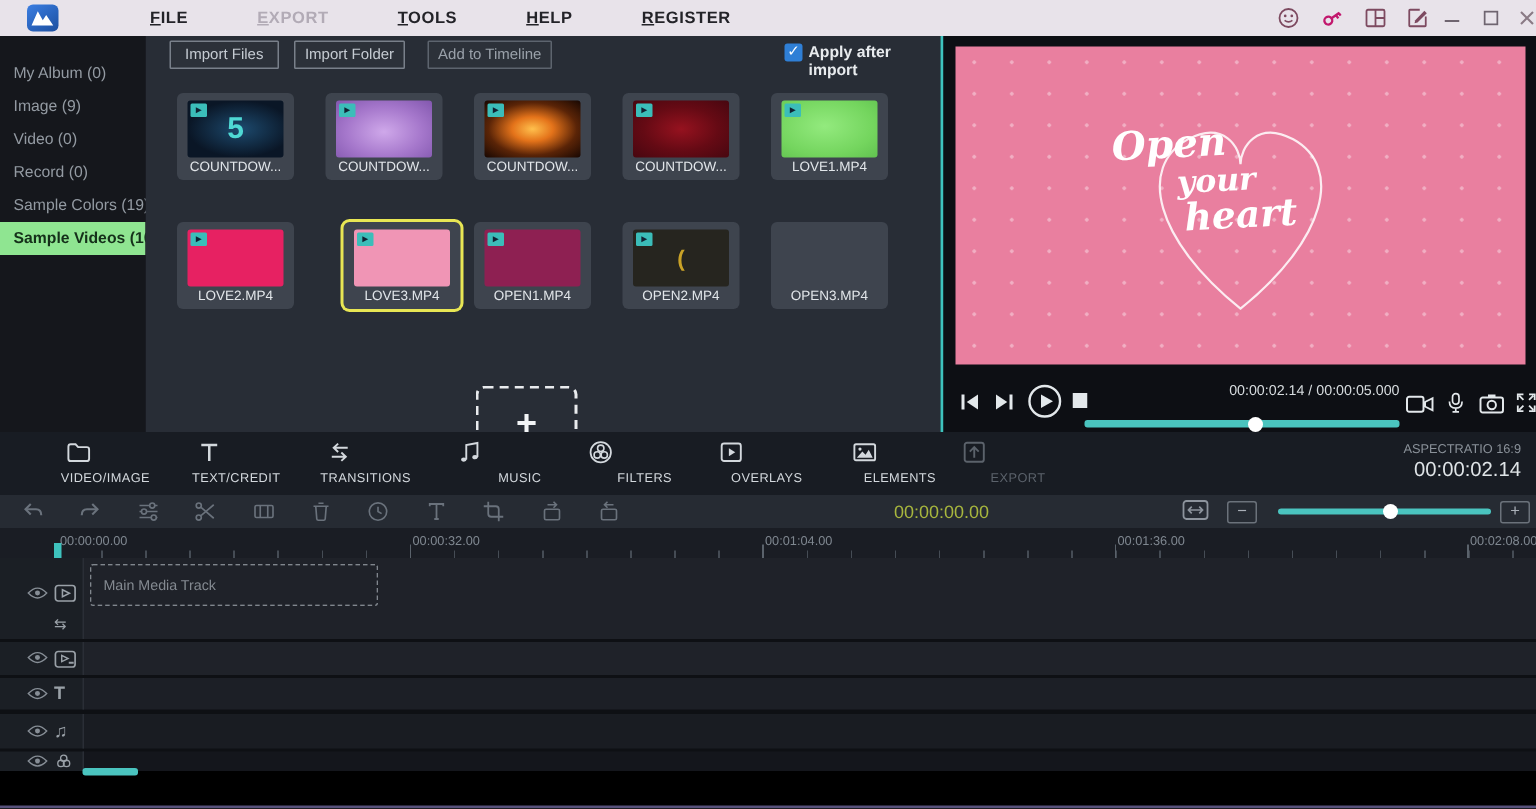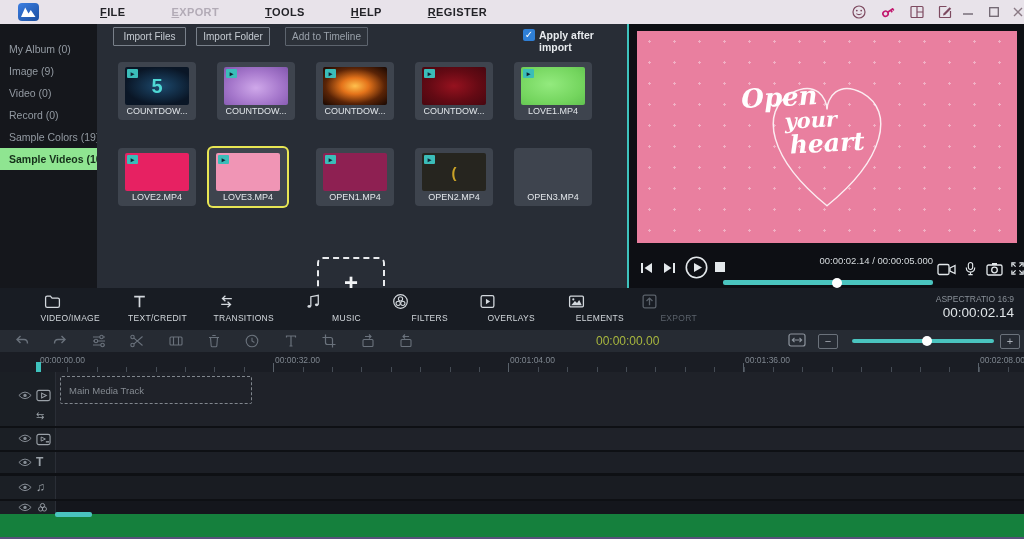--- a/index.html
+++ b/index.html
@@ -1,17 +1,17 @@
 <!DOCTYPE html>
 <html><head>
 <meta charset="utf-8">
 <style>
   html,body{margin:0;padding:0;background:#2a2a2e;}
   #app{position:relative;width:1024px;height:539px;overflow:hidden;
-       font-family:"Liberation Sans",sans-serif;background:#15803d;
+       font-family:"Liberation Sans",sans-serif;background:#000000;
        -webkit-font-smoothing:antialiased;}
   .abs{position:absolute;}
   svg{display:block;}
   
   #titlebar{left:0;top:0;width:1024px;height:24px;background:#e8e3ea;display:flex;align-items:center;}
   #logo{position:absolute;left:18px;top:3px;width:21px;height:18px;border-radius:4px;
         background:linear-gradient(145deg,#3b7ee2,#1c4fa0);}
   #menu-bar{position:absolute;left:100px;top:0;height:24px;display:flex;gap:46px;align-items:center;}
   .menu-item{display:inline-block;font-size:11px;font-weight:bold;color:#232328;letter-spacing:.4px;cursor:default;}
   .menu-item::first-letter{text-decoration:underline;}
@@ -206,21 +206,21 @@
        </div>
        <div class="thumb-name">LOVE1.MP4</div>
      </div>
         <div class="thumb " style="left:21px;top:124px">
        <div class="thumb-img" style="background:#e72162">
 
          <span class="badge">▸</span>
        </div>
        <div class="thumb-name">LOVE2.MP4</div>
      </div>
-        <div class="thumb sel" style="left:112px;top:124px">
+        <div class="thumb sel" style="left:132px;top:124px">
        <div class="thumb-img" style="background:#f095b5">
 
          <span class="badge">▸</span>
        </div>
        <div class="thumb-name">LOVE3.MP4</div>
      </div>
         <div class="thumb " style="left:219px;top:124px">
        <div class="thumb-img" style="background:#8e2052">
 
          <span class="badge">▸</span>

